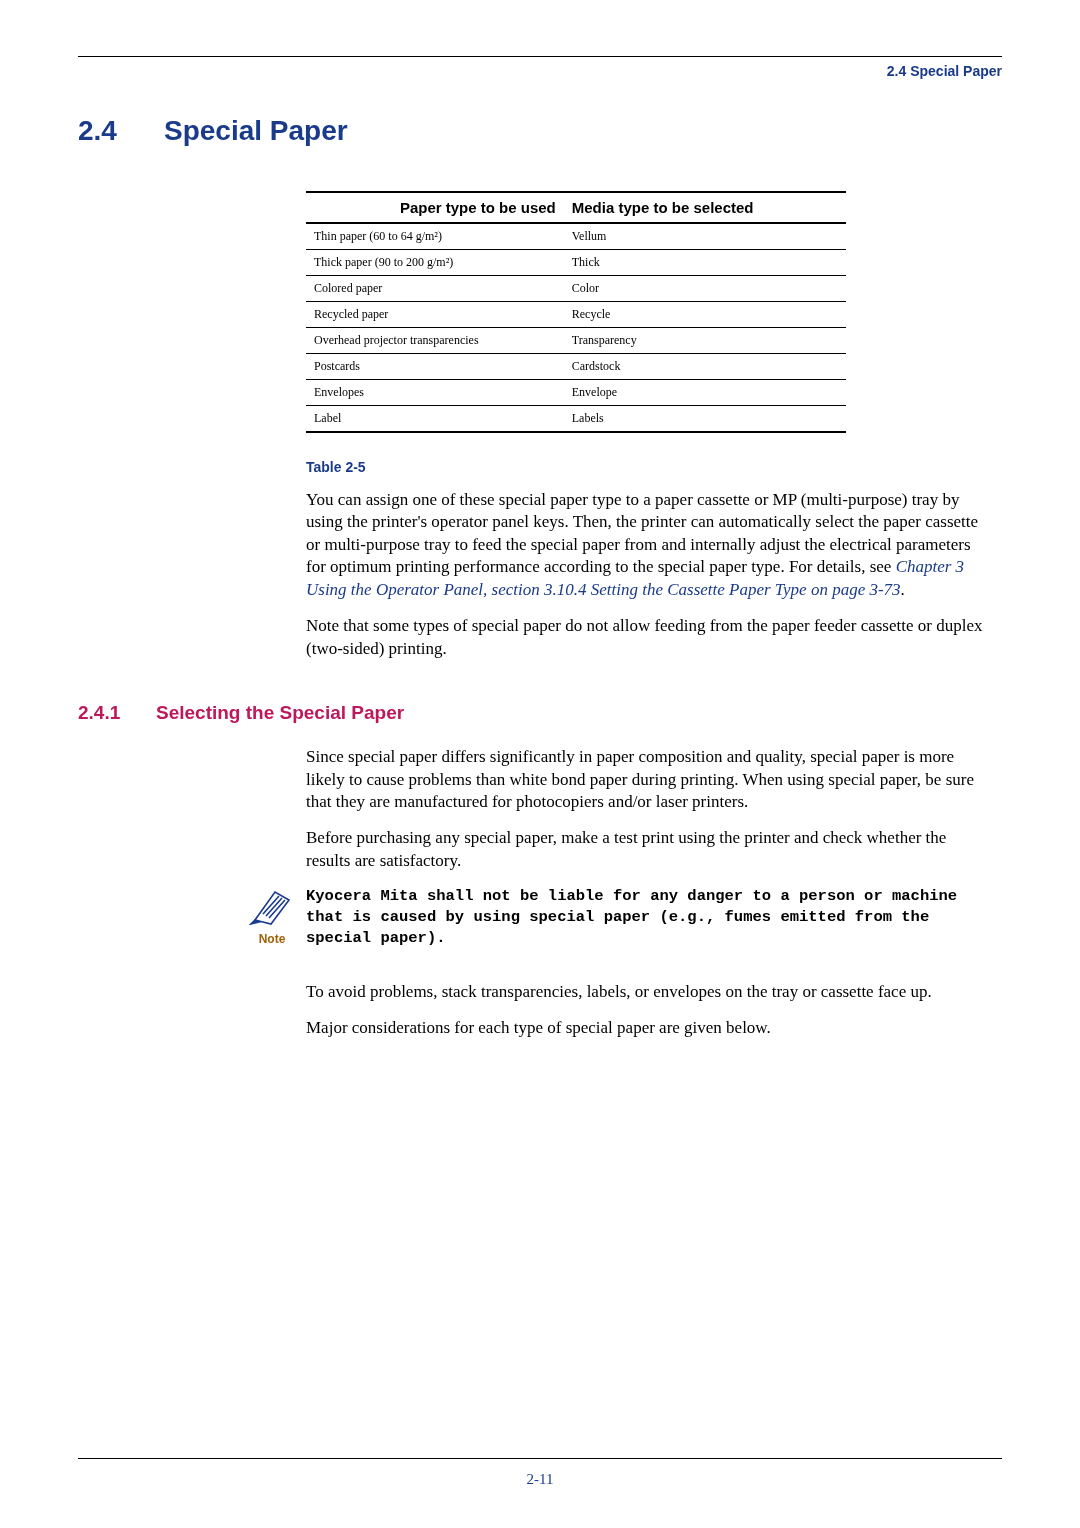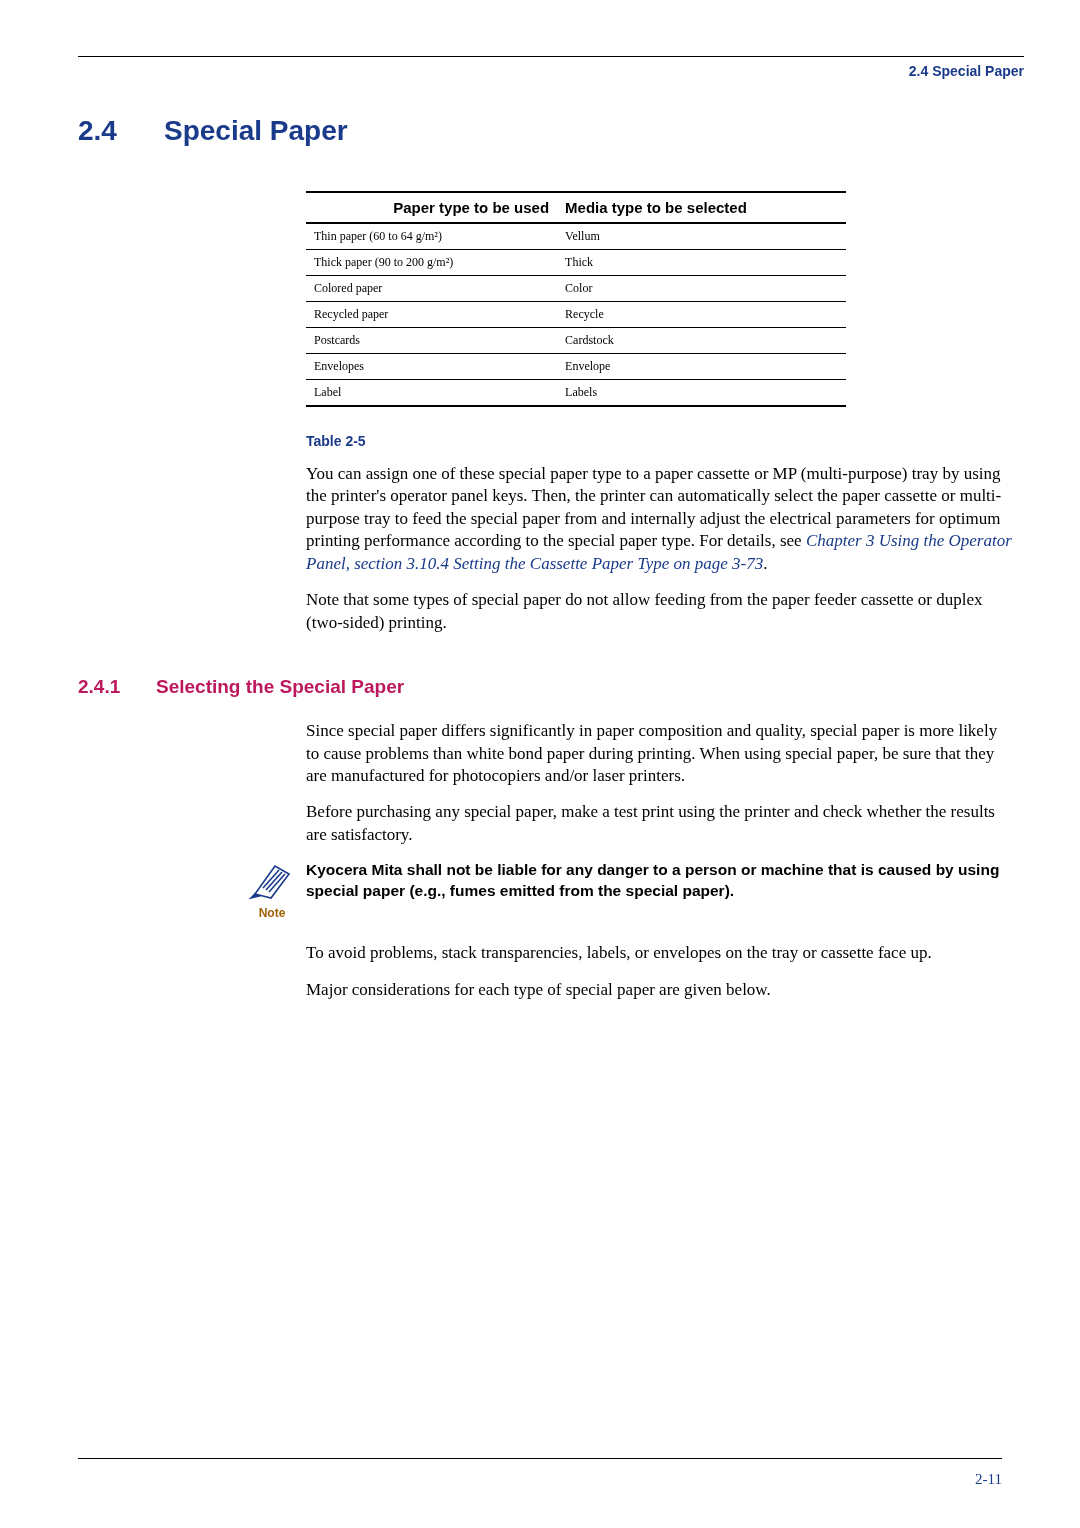--- a/index.html
+++ b/index.html
@@ -1,38 +1,38 @@
 <!DOCTYPE html>
 <html><head>
 <meta charset="utf-8">
 <style>
   * { box-sizing: border-box; margin: 0; padding: 0; }
   html, body { width: 1080px; background: #fff; font-family: "Times New Roman", Times, serif; color: #000; }
-  .page { width: 1080px; height: 1528px; position: relative; padding: 56px 56px 40px 78px; }
+  .page { width: 1080px; height: 1528px; position: relative; padding: 56px 78px 40px 78px; }
   .top-rule { border-top: 1px solid #000; margin-bottom: 6px; }
   .header-right { text-align: right; font-family: Arial, Helvetica, sans-serif; font-weight: bold; font-size: 14px; color: #1a3a8a; margin-bottom: 36px; }
   .h1 { font-family: Arial, Helvetica, sans-serif; font-weight: bold; font-size: 28px; color: #1a3a8a; margin-bottom: 44px; }
   .h1 .num { display: inline-block; width: 86px; }
   .body-col { margin-left: 228px; margin-right: 10px; }
   .intro { font-size: 17px; margin-bottom: 14px; }
   table.paper { border-collapse: collapse; width: 540px; margin-bottom: 16px; }
   table.paper th { font-family: Arial, Helvetica, sans-serif; font-weight: bold; font-size: 15px; text-align: left; padding: 6px 8px; border-top: 2px solid #000; border-bottom: 2px solid #000; }
   table.paper th:first-child { text-align: right; }
   table.paper td { font-size: 12px; padding: 5px 8px; border-bottom: 1px solid #000; }
   table.paper tr:last-child td { border-bottom: 2px solid #000; }
   .table-caption { font-family: Arial, Helvetica, sans-serif; font-weight: bold; font-size: 14px; color: #1a3a8a; margin: 26px 0 14px 0; }
   .para { font-size: 17px; line-height: 1.32; margin-bottom: 14px; }
   .link { color: #1a3a8a; font-style: italic; }
   .h2 { font-family: Arial, Helvetica, sans-serif; font-weight: bold; font-size: 19px; color: #be185d; margin: 42px 0 22px 0; }
   .h2 .num { display: inline-block; width: 78px; }
   .note-row { display: flex; align-items: flex-start; margin-top: 12px; margin-left: 160px; }
   .note-icon-wrap { width: 68px; flex: 0 0 68px; text-align: center; }
   .note-label { font-family: Arial, Helvetica, sans-serif; font-size: 12px; font-weight: bold; color: #a16207; margin-top: 2px; }
-  .note-text { font-family: Liberation Sans, sans-serif; font-weight: bold; font-size: 15.5px; line-height: 1.35; flex: 1; }
-  .footer { position: absolute; left: 78px; right: 78px; bottom: 40px; text-align: right; }
+  .note-text { font-family: Liberation Mono, monospace; font-weight: bold; font-size: 15.5px; line-height: 1.35; flex: 1; }
+  .footer { position: absolute; left: 78px; right: 78px; bottom: 40px; text-align: center; }
   .footer-rule { border-top: 1px solid #000; margin-bottom: 12px; }
   .page-num { font-size: 15px; color: #1a3a8a; font-family: "Times New Roman", Times, serif; }
 </style>
 </head>
 <body>
 
 <div class="page">
   <div class="top-rule"></div>
   <div class="header-right">2.4 Special Paper</div>
 
@@ -58,20 +58,24 @@
             <td>Thick paper (90 to 200 g/m²)</td>
             <td>Thick</td>
           </tr>
         <tr>
             <td>Colored paper</td>
             <td>Color</td>
           </tr>
         <tr>
             <td>Recycled paper</td>
             <td>Recycle</td>
+          </tr>
+        <tr>
+            <td>Overhead projector transparencies</td>
+            <td>Transparency</td>
           </tr>
         <tr>
             <td>Postcards</td>
             <td>Cardstock</td>
           </tr>
         <tr>
             <td>Envelopes</td>
             <td>Envelope</td>
           </tr>
         <tr>
@@ -108,21 +112,21 @@
           <line x1="17" y1="30" x2="33" y2="12"></line>
           <line x1="20" y1="32" x2="36" y2="14"></line>
           <path d="M6 34 L2 38 L10 36 Z" fill="#1a3a8a"></path>
         </g>
       </svg>
       <div class="note-label">Note</div>
     </div>
     <div class="note-text">Kyocera Mita shall not be liable for any danger to a person or machine that is caused by using special paper (e.g., fumes emitted from the special paper).</div>
   </div>
 
-  <div class="body-col" style="margin-top:22px">
+  <div class="body-col" style="margin-top:32px">
     <p class="para">To avoid problems, stack transparencies, labels, or envelopes on the tray or cassette face up.</p>
     <p class="para">Major considerations for each type of special paper are given below.</p>
   </div>
 
   <div class="footer">
     <div class="footer-rule"></div>
     <div class="page-num">2-11</div>
   </div>
 </div>
 

